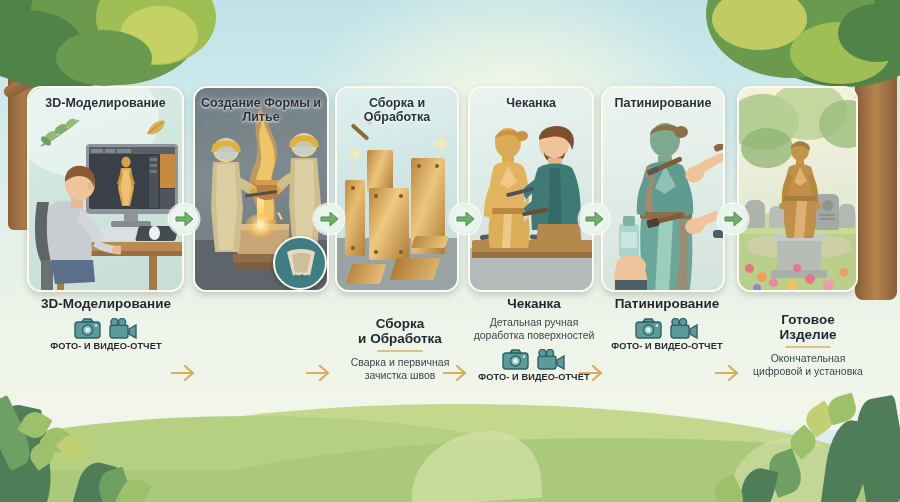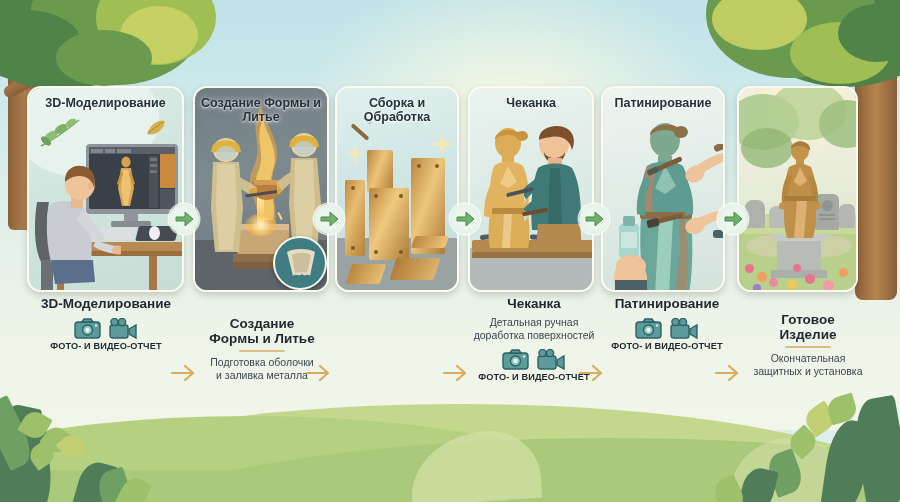--- a/index.html
+++ b/index.html
@@ -547,28 +547,28 @@
           <rect x="1" y="7" width="18" height="13" rx="2.5" fill="#5b9b9c" stroke="#2f6163" stroke-width="1.4"></rect>
           <path d="M20 11 L27 7 L27 20 L20 16Z" fill="#5b9b9c" stroke="#2f6163" stroke-width="1.4"></path>
           <circle cx="5.5" cy="4" r="3.6" fill="#5b9b9c" stroke="#2f6163" stroke-width="1.4"></circle>
           <circle cx="13" cy="4" r="3.6" fill="#5b9b9c" stroke="#2f6163" stroke-width="1.4"></circle>
         </svg>
       </div>
       <div class="report-label">ФОТО- И ВИДЕО-ОТЧЕТ</div>
     </div>
   </div>
 
-  <div class="cap" style="left:182px; top:316px; width:160px;">
-    <div class="cap-h">Создание
-Формы и Литье</div>
+
+  <div class="cap" style="left:326px; top:316px; width:148px;">
+    <div class="cap-h">Сборка
+и Обработка</div>
     <div class="cap-rule"></div>
-    <div class="cap-d">Подготовка оболочки
-и заливка металла</div>
-  </div>
-
+    <div class="cap-d">Сварка и первичная
+зачистка швов</div>
+  </div>
 
   <div class="cap" style="left:460px; top:296px; width:148px;">
     <div class="cap-h">Чеканка</div>
     <div class="cap-d" style="margin-top:5px;">Детальная ручная
 доработка поверхностей</div>
     <div class="report">
       <div class="report-icons">
         <svg width="27" height="21" viewBox="0 0 27 21">
           <rect x="1" y="4" width="25" height="16" rx="3" fill="#5b9b9c" stroke="#2f6163" stroke-width="1.4"></rect>
           <path d="M8 4 L10 1 L17 1 L19 4Z" fill="#5b9b9c" stroke="#2f6163" stroke-width="1.4"></path>
@@ -607,21 +607,21 @@
       </div>
       <div class="report-label">ФОТО- И ВИДЕО-ОТЧЕТ</div>
     </div>
   </div>
 
   <div class="cap" style="left:730px; top:312px; width:156px;">
     <div class="cap-h">Готовое
 Изделие</div>
     <div class="cap-rule"></div>
     <div class="cap-d">Окончательная
-защитных и установка</div>
+цифровой и установка</div>
   </div>
 
   <div class="flow-arrow" style="left:170px; top:364px;">
     <svg width="26" height="18" viewBox="0 0 26 18">
       <path d="M2 9 L22 9 M15 2 L23 9 L15 16" stroke="#d9ab5c" stroke-width="2.2" fill="none" stroke-linecap="round" stroke-linejoin="round"></path>
     </svg>
   </div>
   <div class="flow-arrow" style="left:305px; top:364px;">
     <svg width="26" height="18" viewBox="0 0 26 18">
       <path d="M2 9 L22 9 M15 2 L23 9 L15 16" stroke="#d9ab5c" stroke-width="2.2" fill="none" stroke-linecap="round" stroke-linejoin="round"></path>

